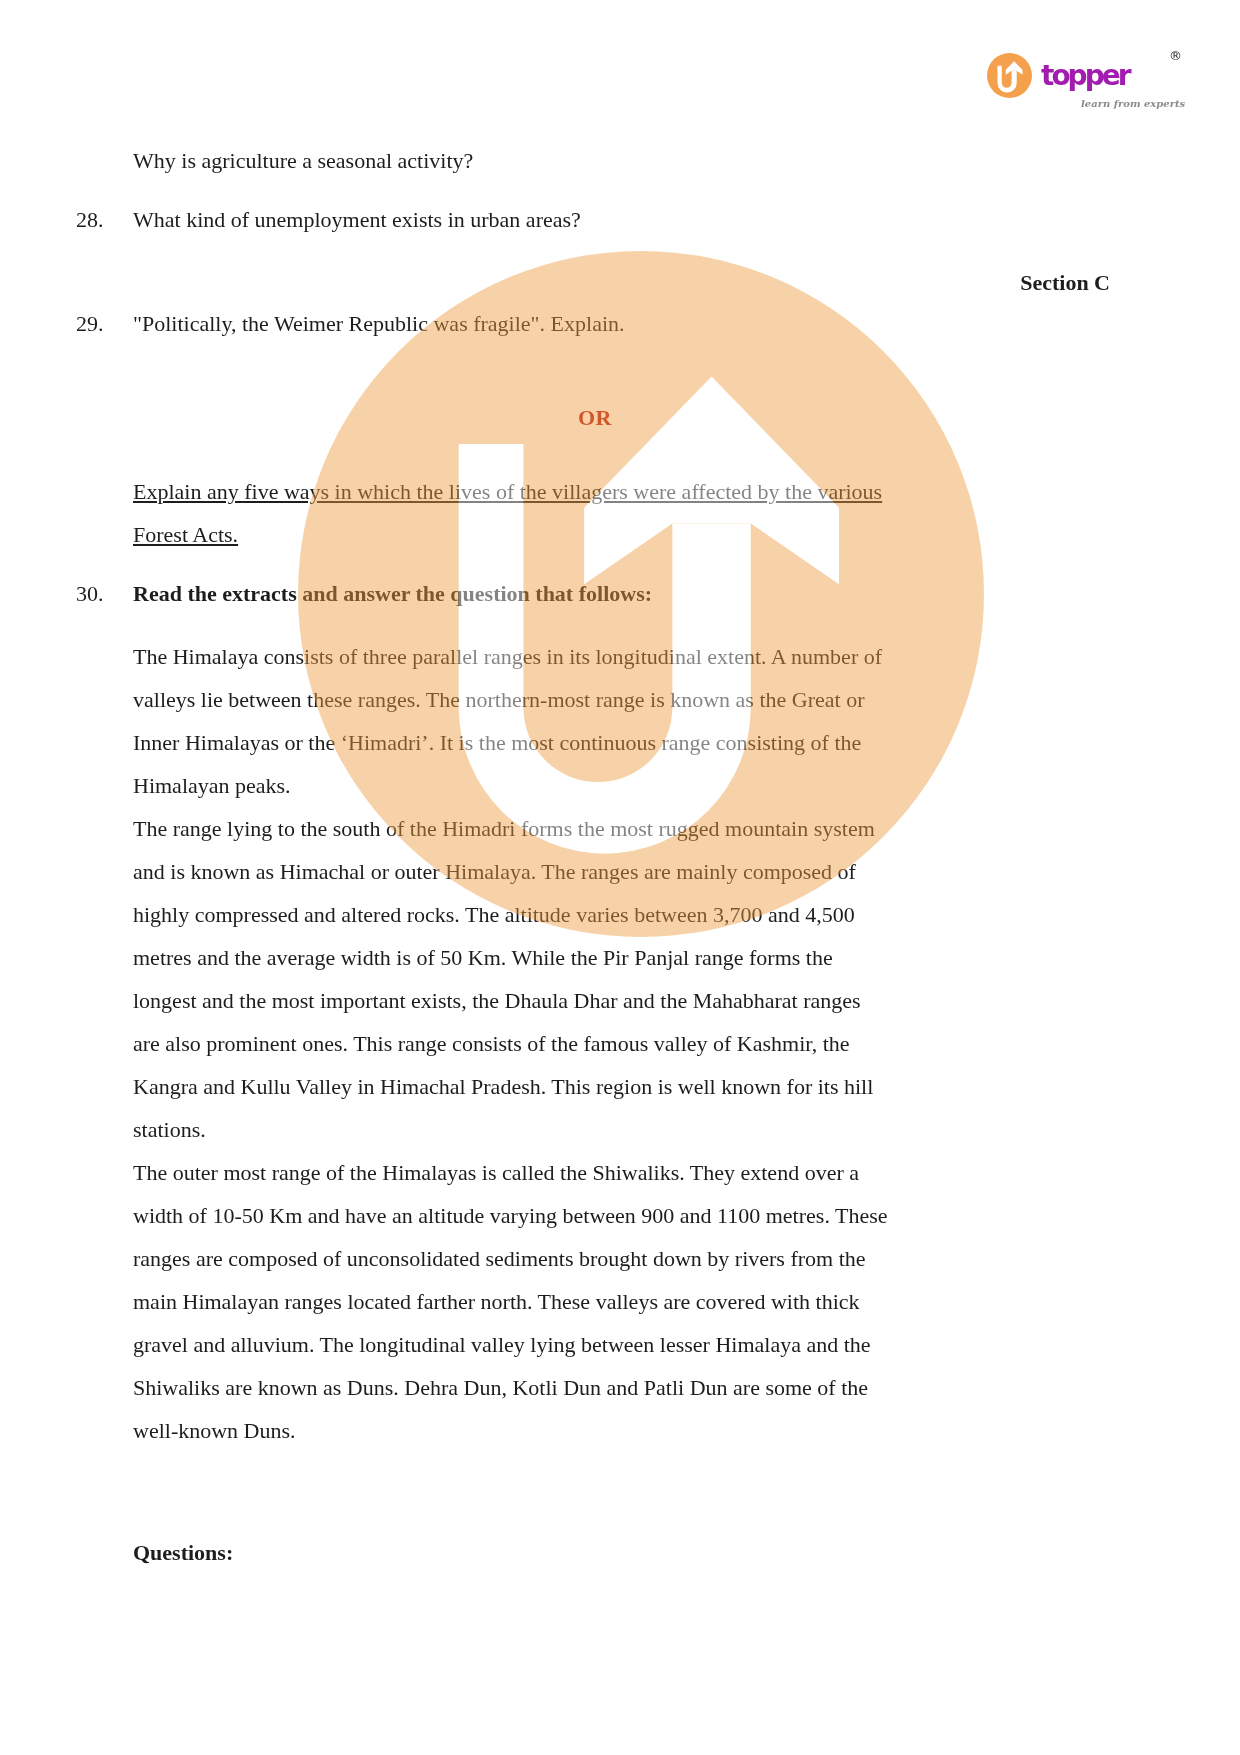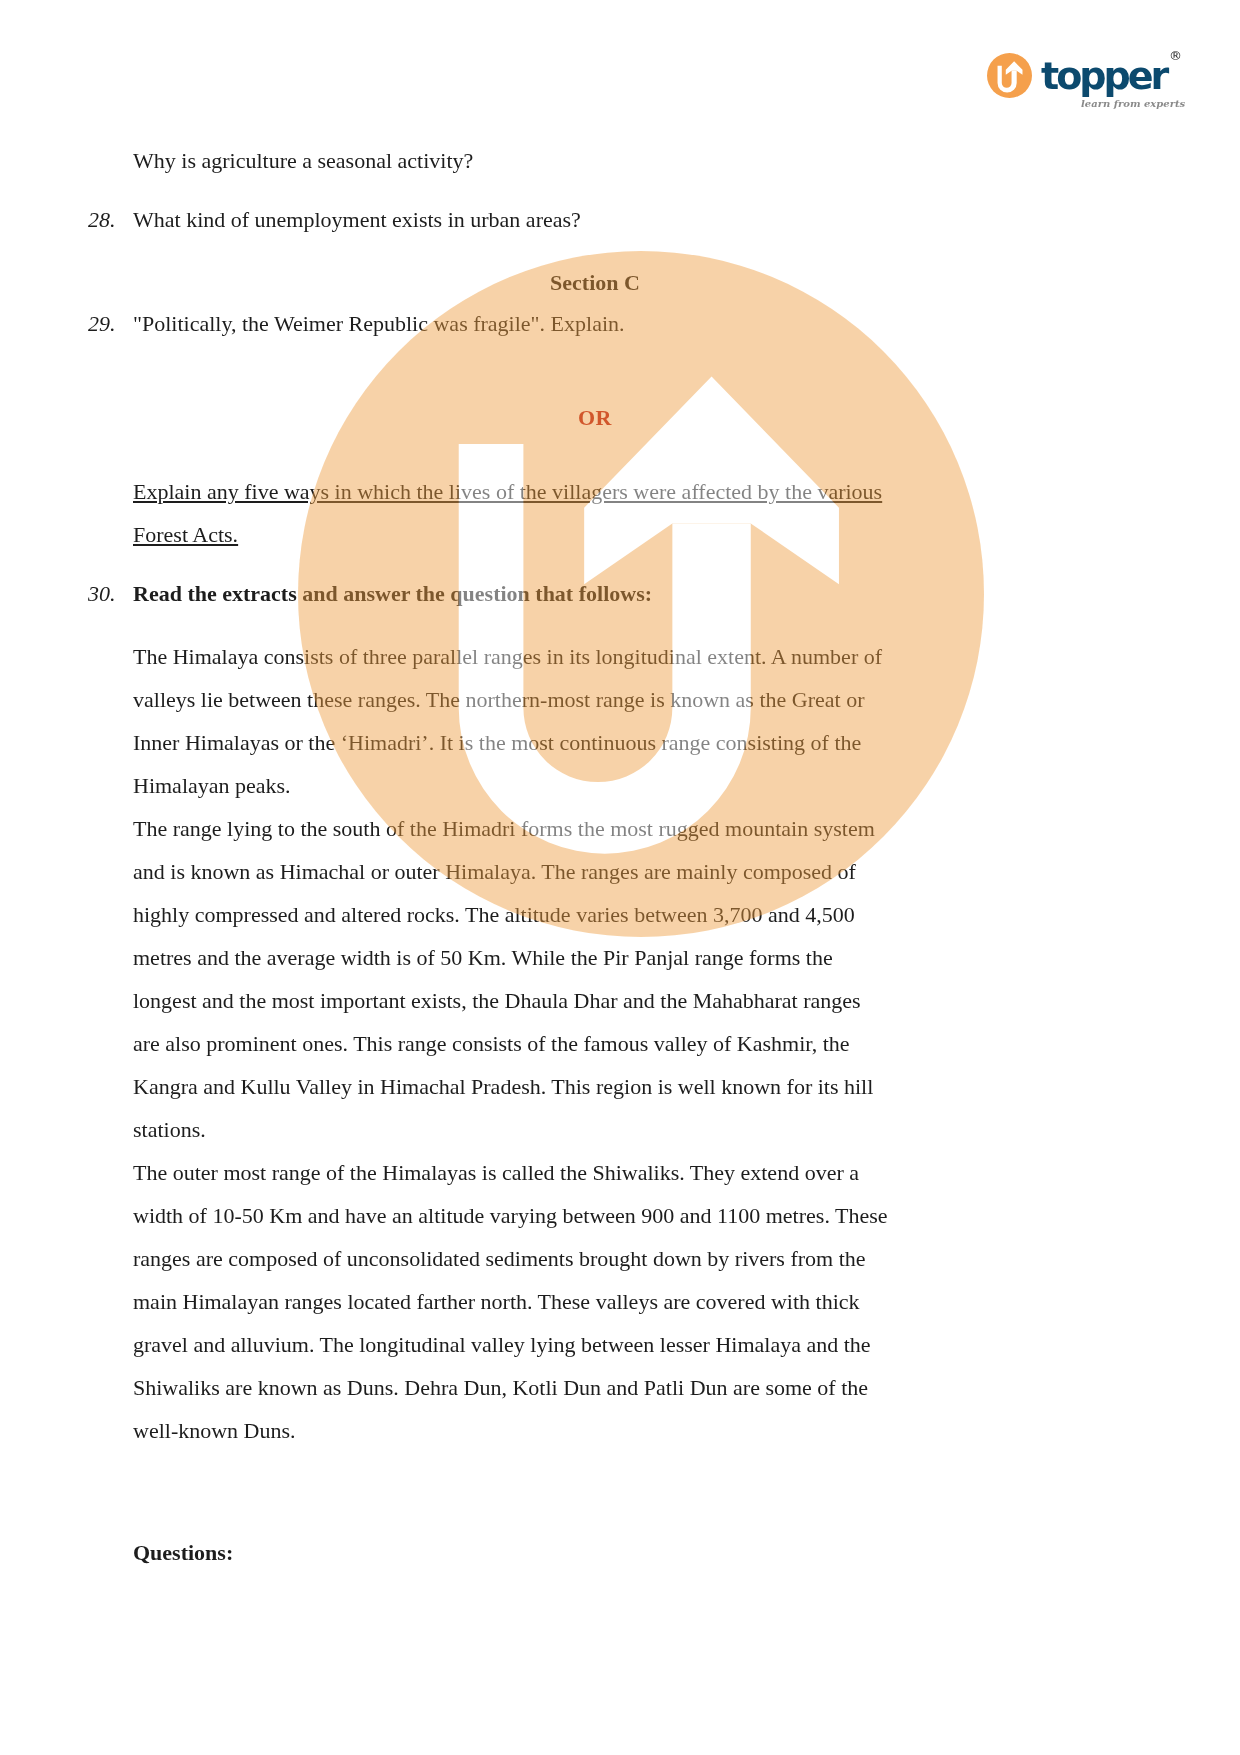--- a/index.html
+++ b/index.html
@@ -11,39 +11,39 @@
     font-family:"Liberation Serif", serif;
     color:#1d1d1d;
     overflow:hidden;
   }
   
   .logo { position:absolute; top:48px; left:985px; z-index:2; }
   .logo-icon { position:absolute; left:2px; top:5px; width:45px; height:45px; }
   .logo-word {
     position:absolute; left:56px; top:4px;
     font-family:"DejaVu Sans", sans-serif;
-    font-weight:700; font-size:38px; letter-spacing:-3px;
-    color:#0c4a6e; line-height:48px;
+    font-weight:700; font-size:28px; letter-spacing:-3px;
+    color:#a21caf; line-height:48px;
   }
   .logo-reg {
     position:absolute; left:184px; top:0px;
     font-family:"DejaVu Sans", sans-serif;
     font-size:13px; color:#222;
   }
   .logo-tagline {
     position:absolute; left:96px; top:50px; width:100px;
     text-align:right;
     font-family:"DejaVu Serif", serif;
     font-style:italic; font-size:10px; color:#8a8a8a;
     white-space:nowrap;
     font-weight:bold;
   }
   
   .tline { position:absolute; line-height:30px; font-size:22px; white-space:nowrap; }
-  .qnum  { position:absolute; left:88px;font-style:italic; }
+  .qnum  { position:absolute; left:76px; }
   .qtext { position:absolute; left:133px; }
   .center-band { position:absolute; left:80px; width:1030px; text-align:center; }
   .bold  { font-weight:700; }
   .multiline { line-height:43px;text-decoration:underline; }
   .extract {
     position:absolute; left:133px; top:635px;
     font-size:22px; line-height:43px;
   }
   .extract div { white-space:nowrap; }
   .or-label { color:#b91c1c; letter-spacing:0.5px; }
@@ -70,21 +70,21 @@
     <div class="logo-word">topper</div>
     <div class="logo-reg">®</div>
     <div class="logo-tagline">learn from experts</div>
   </div>
 
   <div class="tline qtext" style="top:146px;">Why is agriculture a seasonal activity?</div>
 
   <div class="tline qnum" style="top:205px;">28.</div>
   <div class="tline qtext" style="top:205px;">What kind of unemployment exists in urban areas?</div>
 
-  <div class="tline center-band bold" style="top:268px;">Section C</div>
+  <div class="tline center-band bold" style="top:268px;text-align:right;">Section C</div>
 
   <div class="tline qnum" style="top:309px;">29.</div>
   <div class="tline qtext" style="top:309px;">"Politically, the Weimer Republic was fragile". Explain.</div>
 
   <div class="tline center-band bold or-label" style="top:403px;">OR</div>
 
   <div class="tline qtext multiline" style="top:470px;">
     <div>Explain any five ways in which the lives of the villagers were affected by the various</div>
     <div>Forest Acts.</div>
   </div>

